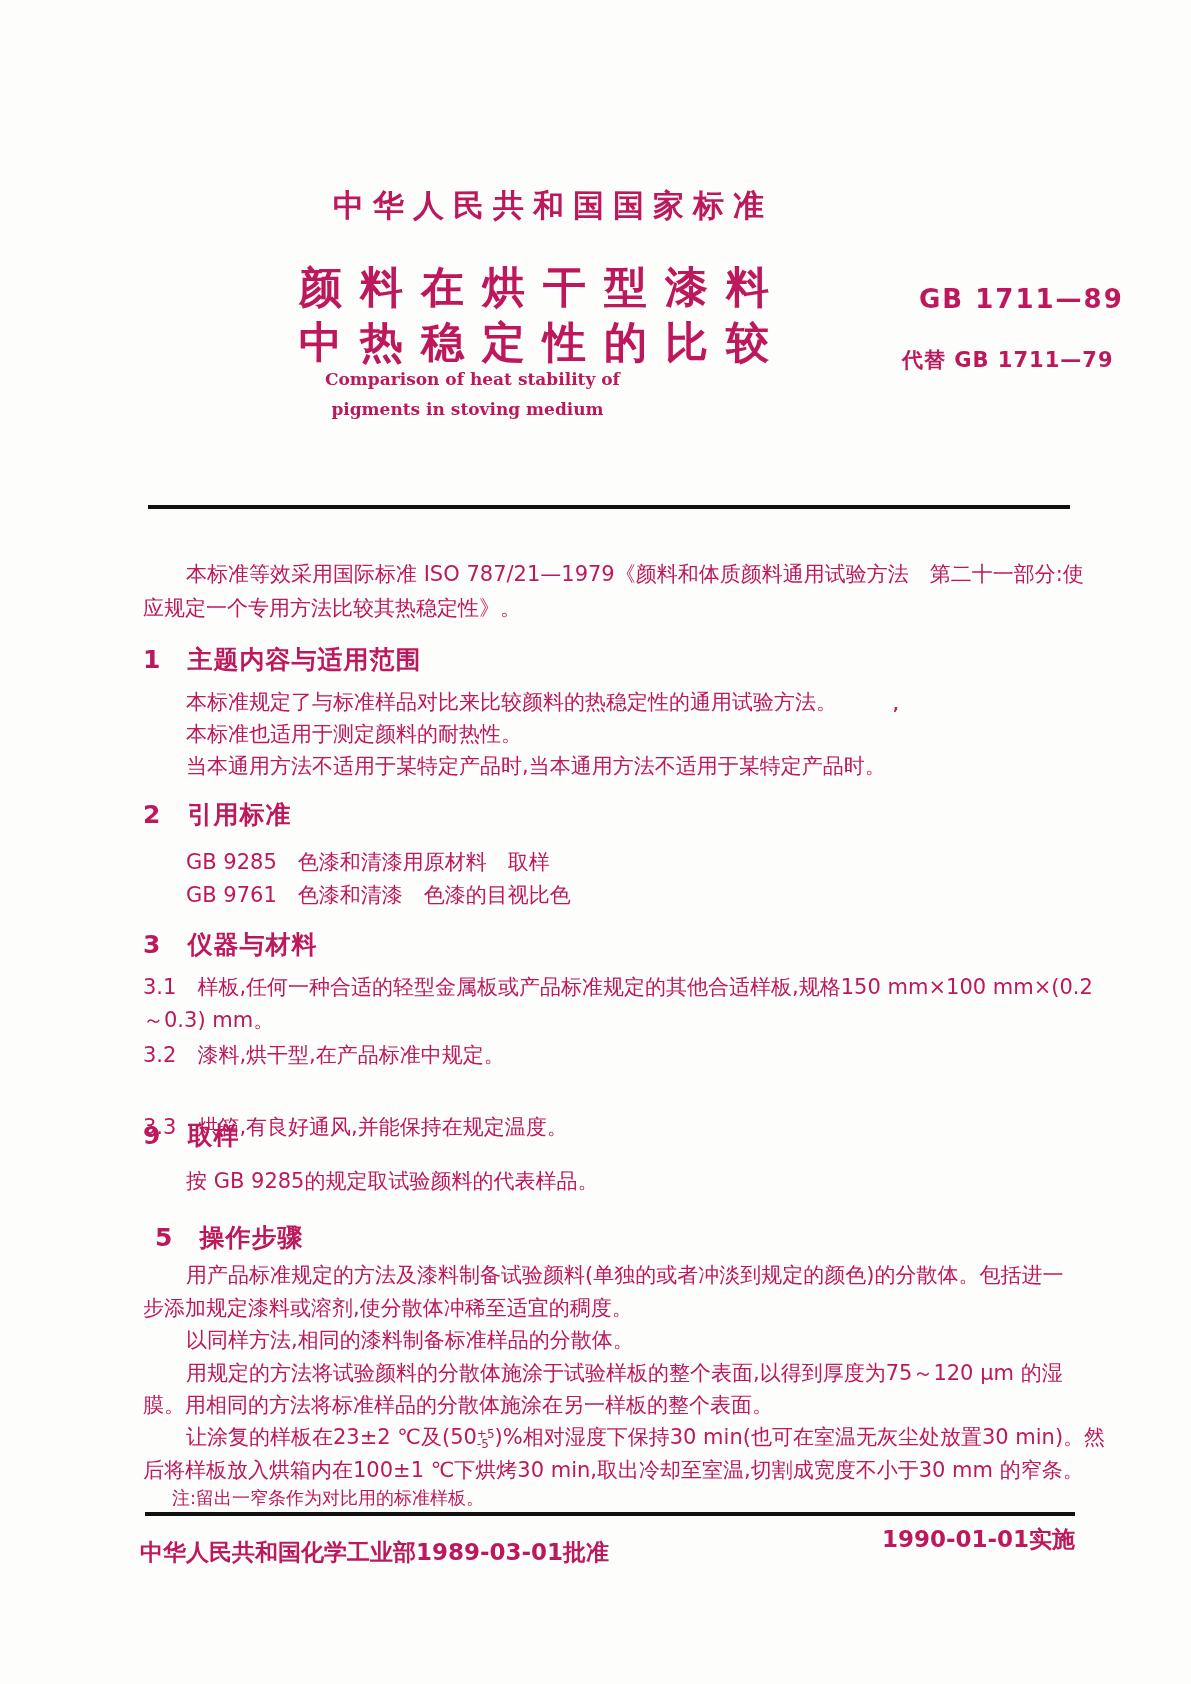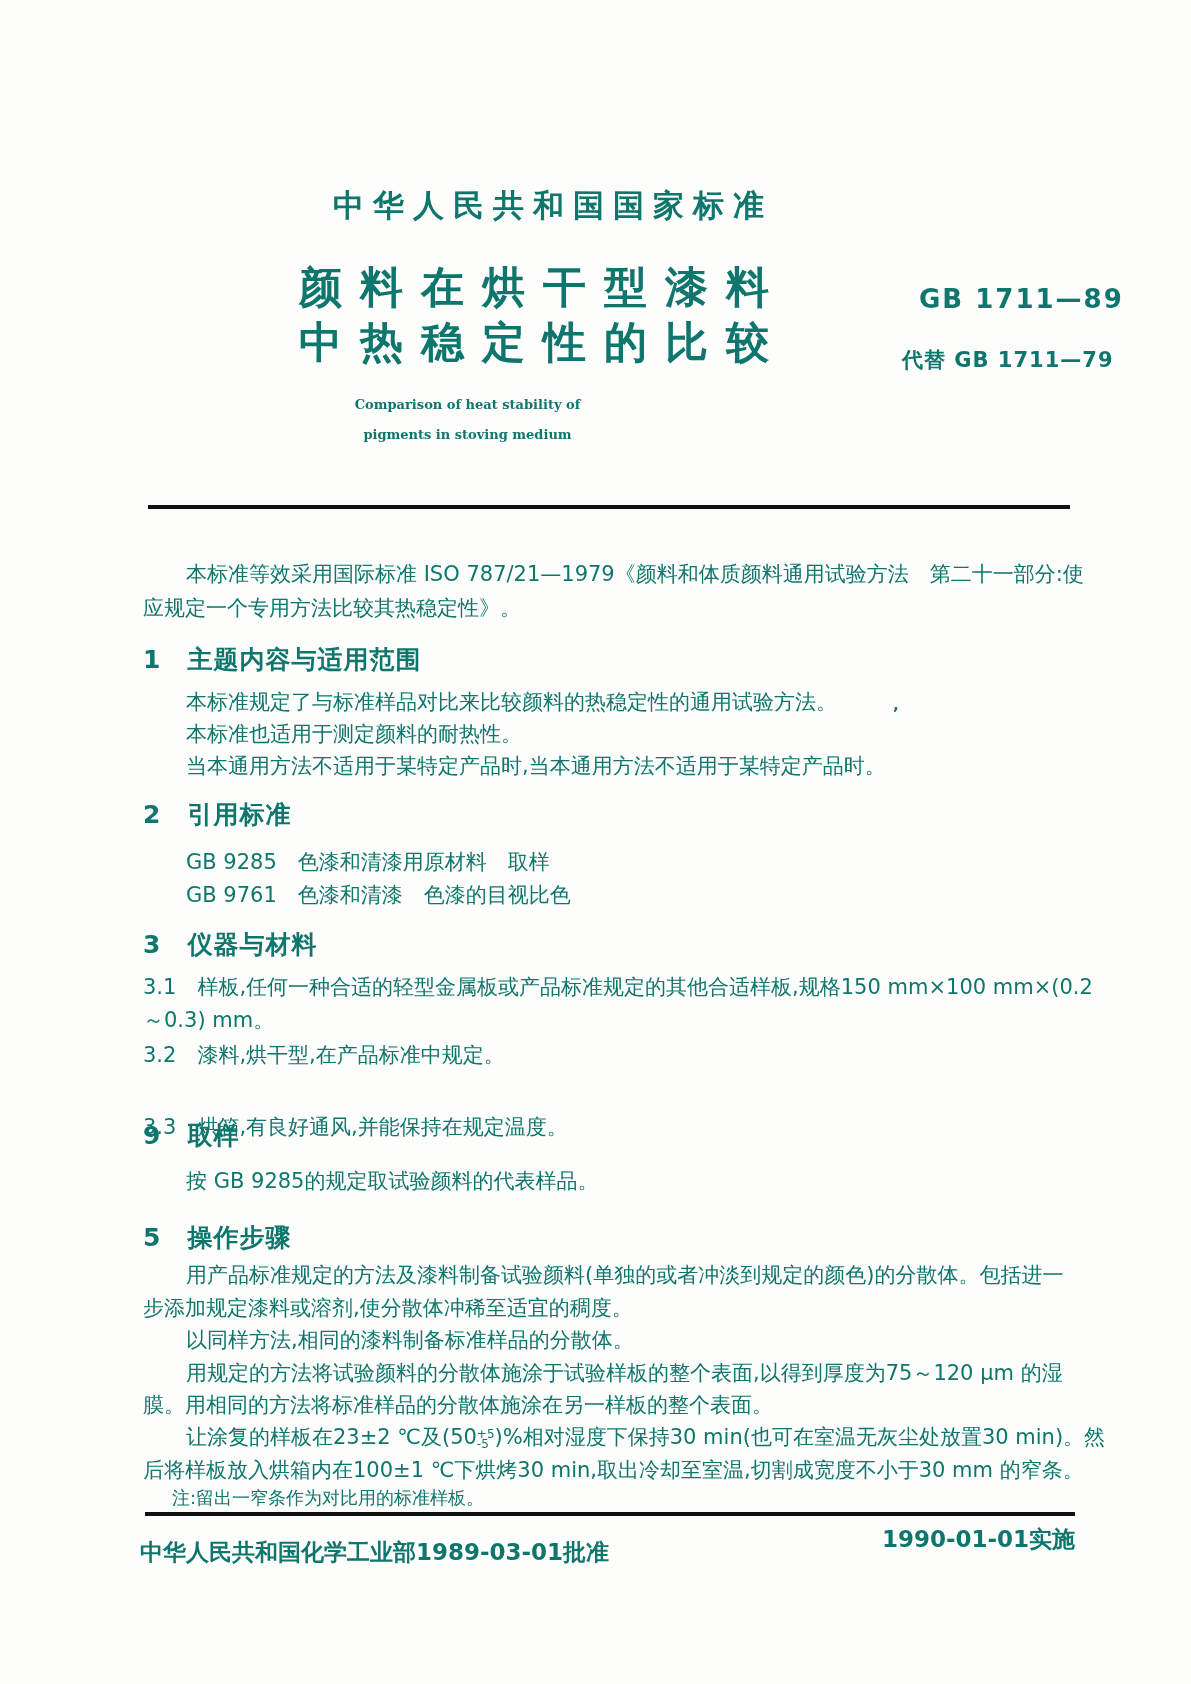--- a/index.html
+++ b/index.html
@@ -1,30 +1,30 @@
 <!DOCTYPE html>
 <html><head>
 <meta charset="utf-8">
 <style>
   html,body{margin:0;padding:0;background:#e8e8e8;}
   .page{
     position:relative;
     width:1191px;height:1684px;
     margin:0 auto;
     background:#fdfdfb;
-    color:#0f766e;
+    color:#be185d;
     font-family:"DejaVu Sans",sans-serif;
     overflow:hidden;
   }
   .abs{position:absolute;white-space:nowrap;line-height:1.25;}
   .std-label{font-size:31px;font-weight:bold;letter-spacing:9px;}
   .title-zh{font-size:43px;font-weight:bold;letter-spacing:18px;}
   .gb-no{font-size:26px;font-weight:bold;letter-spacing:2px;}
   .supersedes{font-size:21px;font-weight:bold;letter-spacing:1px;}
-  .title-en{font-family:"DejaVu Serif","Liberation Serif",serif;font-weight:bold;font-size:13px;margin-top:28px;}
+  .title-en{font-family:"DejaVu Serif","Liberation Serif",serif;font-weight:bold;font-size:17px;}
   .rule{position:absolute;background:#111;}
   .body-t{font-size:21px;}
   .heading{font-size:25px;font-weight:bold;letter-spacing:1px;}
   .note-t{font-size:18px;}
   .footer-t{font-size:23px;font-weight:bold;}
   .stray{font-size:15px;font-weight:bold;}
   .tol{display:inline-block;vertical-align:-4px;line-height:0.85;font-size:12px;text-align:left;}
   .tol span{display:block;}
   .center{text-align:center;}
 </style>
@@ -61,21 +61,21 @@
 
   <div class="abs heading" style="left:143px;top:929px;">3　仪器与材料</div>
   <div class="abs body-t" style="left:143px;top:974px;">3.1　样板,任何一种合适的轻型金属板或产品标准规定的其他合适样板,规格150 mm×100 mm×(0.2</div>
   <div class="abs body-t" style="left:143px;top:1007px;">～0.3) mm。</div>
   <div class="abs body-t" style="left:143px;top:1042px;">3.2　漆料,烘干型,在产品标准中规定。</div>
   <div class="abs body-t" style="left:143px;top:1075px;margin-top:39px;">3.3　烘箱,有良好通风,并能保持在规定温度。</div>
 
   <div class="abs heading" style="left:143px;top:1120px;">9　取样</div>
   <div class="abs body-t" style="left:186px;top:1168px;">按 GB 9285的规定取试验颜料的代表样品。</div>
 
-  <div class="abs heading" style="left:143px;top:1222px;">5　操作步骤</div>
+  <div class="abs heading" style="left:155px;top:1222px;">5　操作步骤</div>
   <div class="abs body-t" style="left:186px;top:1262px;">用产品标准规定的方法及漆料制备试验颜料(单独的或者冲淡到规定的颜色)的分散体。包括进一</div>
   <div class="abs body-t" style="left:143px;top:1295px;">步添加规定漆料或溶剂,使分散体冲稀至适宜的稠度。</div>
   <div class="abs body-t" style="left:186px;top:1327px;">以同样方法,相同的漆料制备标准样品的分散体。</div>
   <div class="abs body-t" style="left:186px;top:1360px;">用规定的方法将试验颜料的分散体施涂于试验样板的整个表面,以得到厚度为75～120 μm 的湿</div>
   <div class="abs body-t" style="left:143px;top:1392px;">膜。用相同的方法将标准样品的分散体施涂在另一样板的整个表面。</div>
 
   <div class="abs body-t" style="left:186px;top:1424px;">
     <span>让涂复的样板在23±2 ℃及(50</span><span class="tol"><span>+5</span><span>-5</span></span><span>)%相对湿度下保持30 min(也可在室温无灰尘处放置30 min)。然</span>
   </div>
   <div class="abs body-t" style="left:143px;top:1457px;">后将样板放入烘箱内在100±1 ℃下烘烤30 min,取出冷却至室温,切割成宽度不小于30 mm 的窄条。</div>

